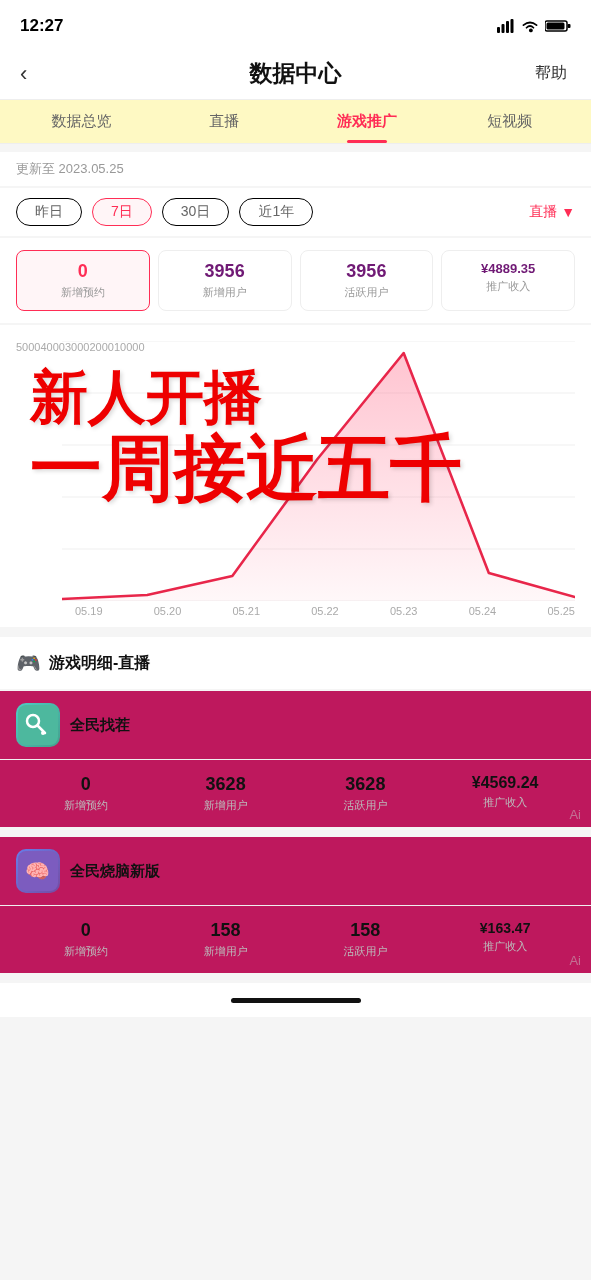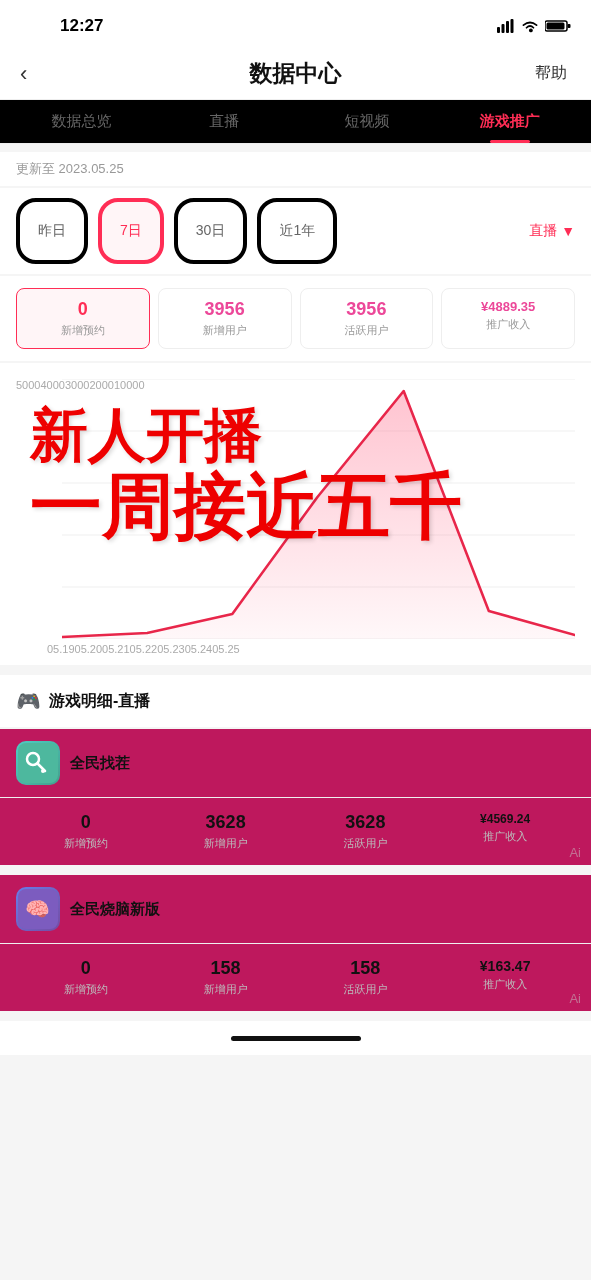--- a/index.html
+++ b/index.html
@@ -18,21 +18,20 @@
       display: flex;
       justify-content: space-between;
       align-items: center;
       padding: 12px 20px 8px;
       height: 48px;
     }
     .status-time {
       font-size: 17px;
       font-weight: 600;
       color: #000;
-      margin-left: 40px;
     }
     .status-icons {
       display: flex;
       align-items: center;
       gap: 6px;
     }
 
     
     .header {
       background: #fff;
@@ -56,21 +55,21 @@
     .header-help {
       font-size: 16px;
       color: #333;
       cursor: pointer;
       width: 40px;
       text-align: center;
     }
 
     
     .tabs {
-      background: #000000;
+      background: #fef9c3;
       display: flex;
       border-bottom: 1px solid #eee;
       padding: 0 10px;
       justify-content: flex-end;
     }
     .tab {
       flex: 1;
       text-align: center;
       padding: 12px 0;
       font-size: 15px;
@@ -106,25 +105,25 @@
     
     .filter-bar {
       background: #fff;
       display: flex;
       align-items: center;
       padding: 10px 16px;
       gap: 10px;
       margin-top: 2px;
     }
     .filter-btn {
-      padding: 20px 18px;
+      padding: 4px 18px;
       border-radius: 20px;
       font-size: 14px;
       cursor: pointer;
-      border: 4px solid #000000;
+      border: 1px solid #000000;
       color: #666;
       background: #fff;
     }
     .filter-btn.active {
       border-color: #ff2d55;
       color: #ff2d55;
       background: #fff5f7;
     }
     .filter-type {
       margin-left: auto;
@@ -152,21 +151,21 @@
       text-align: center;
       background: #fff;
     }
     .stat-card.highlight {
       border-color: #ff2d55;
       background: #fff5f7;
     }
     .stat-value {
       font-size: 18px;
       font-weight: 700;
-      color: #ec4899;
+      color: #701a75;
       display: block;
     }
     .stat-card.highlight .stat-value {
       color: #ff2d55;
     }
     .stat-label {
       font-size: 11px;
       color: #999;
       margin-top: 3px;
       display: block;
@@ -217,21 +216,22 @@
       color: #aaa;
       text-align: right;
     }
     .chart-svg-wrapper {
       margin-left: 46px;
       height: 260px;
       position: relative;
     }
     .x-axis {
       display: flex;
-      margin-left: 31px;
+      justify-content: space-between;
+      margin-left: 59px;
       padding: 4px 0 0;
     }
     .x-label {
       font-size: 11px;
       color: #aaa;
       text-align: center;
     }
 
     
     .section-header {
@@ -368,22 +368,22 @@
 
 <div class="header">
   <span class="header-back">‹</span>
   <span class="header-title">数据中心</span>
   <span class="header-help">帮助</span>
 </div>
 
 <div class="tabs">
   <div class="tab">数据总览</div>
   <div class="tab">直播</div>
+  <div class="tab active">游戏推广</div>
   <div class="tab">短视频</div>
-  <div class="tab active">游戏推广</div>
 </div>
 
 <div class="update-bar">
   <span>更新至 2023.05.25</span>
 </div>
 
 <div class="filter-bar">
   <button class="filter-btn">昨日</button>
   <button class="filter-btn active">7日</button>
   <button class="filter-btn">30日</button>
@@ -487,21 +487,21 @@
     </div>
     <div class="game-stat-item">
       <span class="game-stat-value">3628</span>
       <span class="game-stat-label">新增用户</span>
     </div>
     <div class="game-stat-item">
       <span class="game-stat-value">3628</span>
       <span class="game-stat-label">活跃用户</span>
     </div>
     <div class="game-stat-item">
-      <span class="game-stat-value" style="font-size:12px;">¥4569.24</span>
+      <span class="game-stat-value" style="font-size:16px;">¥4569.24</span>
       <span class="game-stat-label">推广收入</span>
     </div>
     <div class="watermark-text">Ai</div>
   </div>
 </div>
 
 <div style="height:8px; background:#f5f5f5;"></div>
 
 <div class="game-card">
   <div class="game-card-header">

